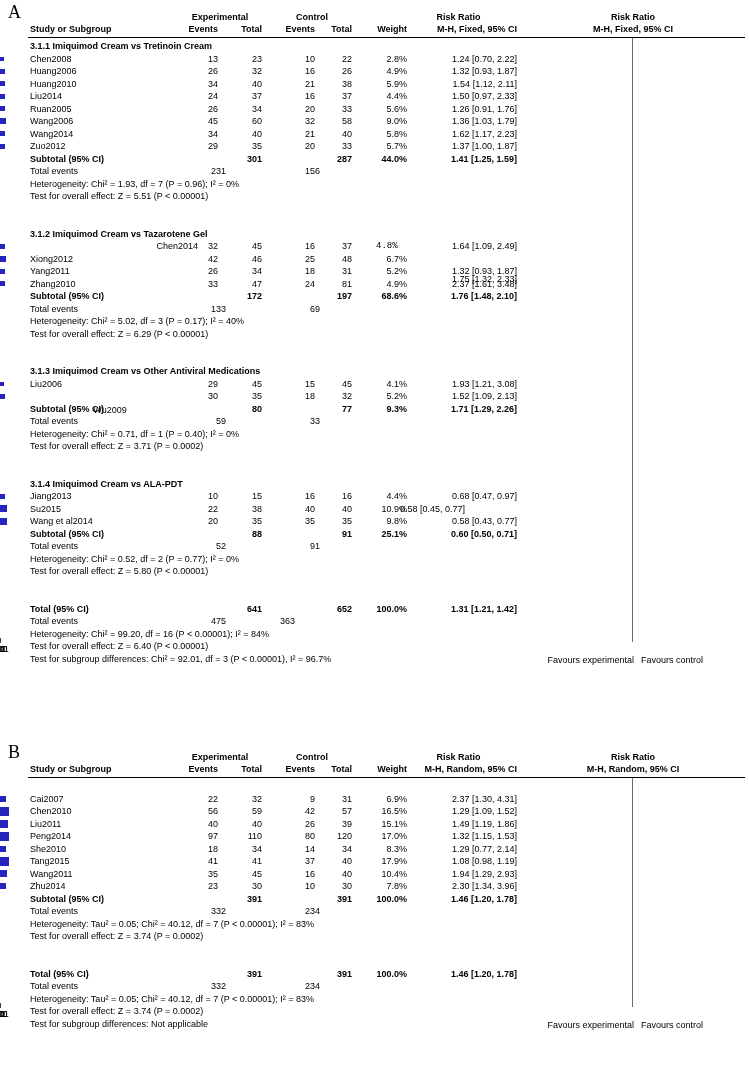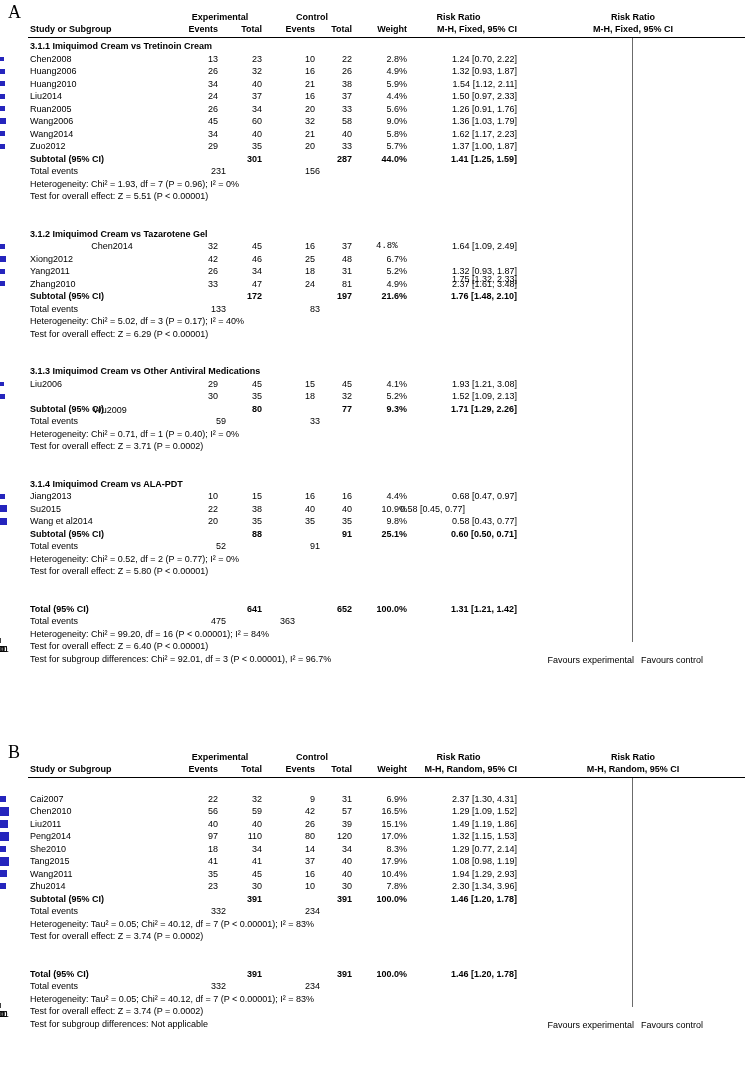--- a/index.html
+++ b/index.html
@@ -121,21 +121,21 @@
         <div class="cell bold" style="left: 312px; top: 153.5px; width: 40px; text-align: right;">287</div>
         <div class="cell bold" style="left: 360px; top: 153.5px; width: 47px; text-align: right;">44.0%</div>
         <div class="cell bold" style="left: 400px; top: 153.5px; width: 117px; text-align: right;">1.41 [1.25, 1.59]</div>
         <div class="diamond" style="top: 153.75px; height: 10px;"></div>
         <div class="cell" style="left: 30px; top: 166px; width: 160px; text-align: left;">Total events</div>
         <div class="cell" style="left: 186px; top: 166px; width: 40px; text-align: right;">231</div>
         <div class="cell" style="left: 280px; top: 166px; width: 40px; text-align: right;">156</div>
         <div class="cell" style="left: 30px; top: 178.5px; width: 490px;">Heterogeneity: Chi² = 1.93, df = 7 (P = 0.96); I² = 0%</div>
         <div class="cell" style="left: 30px; top: 191px; width: 490px;">Test for overall effect: Z = 5.51 (P &lt; 0.00001)</div>
         <div class="cell bold" style="left: 30px; top: 228.5px; width: 480px;">3.1.2 Imiquimod Cream vs Tazarotene Gel</div>
-        <div class="cell" style="left: 32px; top: 241px; width: 160px; text-align: center;">Chen2014</div>
+        <div class="cell" style="left: 38px; top: 241px; width: 160px; text-align: right;">Chen2014</div>
         <div class="cell" style="left: 178px; top: 241px; width: 40px; text-align: right;">32</div>
         <div class="cell" style="left: 222px; top: 241px; width: 40px; text-align: right;">45</div>
         <div class="cell" style="left: 275px; top: 241px; width: 40px; text-align: right;">16</div>
         <div class="cell" style="left: 312px; top: 241px; width: 40px; text-align: right;">37</div>
         <div class="cell" style="left: 376px; top: 241px; width: 47px;  font-family: Liberation Mono, monospace;">4.8%</div>
         <div class="cell" style="left: 400px; top: 241px; width: 117px; text-align: right;">1.64 [1.09, 2.49]</div>
         <div class="ciline" style="top: 246.25px;"></div>
         <div class="sq" style="top: 243.89px; width: 4.71px; height: 4.71px; background: rgb(37, 37, 189);"></div>
         <div class="cell" style="left: 30px; top: 253.5px; width: 160px; text-align: left;">Xiong2012</div>
         <div class="cell" style="left: 178px; top: 253.5px; width: 40px; text-align: right;">42</div>
@@ -160,26 +160,26 @@
         <div class="cell" style="left: 222px; top: 278.5px; width: 40px; text-align: right;">47</div>
         <div class="cell" style="left: 275px; top: 278.5px; width: 40px; text-align: right;">24</div>
         <div class="cell" style="left: 312px; top: 278.5px; width: 40px; text-align: right;">81</div>
         <div class="cell" style="left: 360px; top: 278.5px; width: 47px; text-align: right;">4.9%</div>
         <div class="cell" style="left: 400px; top: 278.5px; width: 117px; text-align: right;">2.37 [1.61, 3.48]</div>
         <div class="ciline" style="top: 283.75px;"></div>
         <div class="sq" style="top: 281.37px; width: 4.76px; height: 4.76px; background: rgb(37, 37, 189);"></div>
         <div class="cell bold" style="left: 30px; top: 291px; width: 160px; text-align: left;">Subtotal (95% CI)</div>
         <div class="cell bold" style="left: 222px; top: 291px; width: 40px; text-align: right;">172</div>
         <div class="cell bold" style="left: 312px; top: 291px; width: 40px; text-align: right;">197</div>
-        <div class="cell bold" style="left: 360px; top: 291px; width: 47px; text-align: right;">21.6%</div>
+        <div class="cell bold" style="left: 360px; top: 291px; width: 47px; text-align: right;">68.6%</div>
         <div class="cell bold" style="left: 400px; top: 291px; width: 117px; text-align: right;">1.76 [1.48, 2.10]</div>
         <div class="diamond" style="top: 291.25px; height: 10px;"></div>
         <div class="cell" style="left: 30px; top: 303.5px; width: 160px; text-align: left;">Total events</div>
         <div class="cell" style="left: 186px; top: 303.5px; width: 40px; text-align: right;">133</div>
-        <div class="cell" style="left: 280px; top: 303.5px; width: 40px; text-align: right;">83</div>
+        <div class="cell" style="left: 280px; top: 303.5px; width: 40px; text-align: right;">69</div>
         <div class="cell" style="left: 30px; top: 316px; width: 490px;">Heterogeneity: Chi² = 5.02, df = 3 (P = 0.17); I² = 40%</div>
         <div class="cell" style="left: 30px; top: 328.5px; width: 490px;">Test for overall effect: Z = 6.29 (P &lt; 0.00001)</div>
         <div class="cell bold" style="left: 30px; top: 366px; width: 480px;">3.1.3 Imiquimod Cream vs Other Antiviral Medications</div>
         <div class="cell" style="left: 30px; top: 378.5px; width: 160px; text-align: left;">Liu2006</div>
         <div class="cell" style="left: 178px; top: 378.5px; width: 40px; text-align: right;">29</div>
         <div class="cell" style="left: 222px; top: 378.5px; width: 40px; text-align: right;">45</div>
         <div class="cell" style="left: 275px; top: 378.5px; width: 40px; text-align: right;">15</div>
         <div class="cell" style="left: 312px; top: 378.5px; width: 40px; text-align: right;">45</div>
         <div class="cell" style="left: 360px; top: 378.5px; width: 47px; text-align: right;">4.1%</div>
         <div class="cell" style="left: 400px; top: 378.5px; width: 117px; text-align: right;">1.93 [1.21, 3.08]</div>

